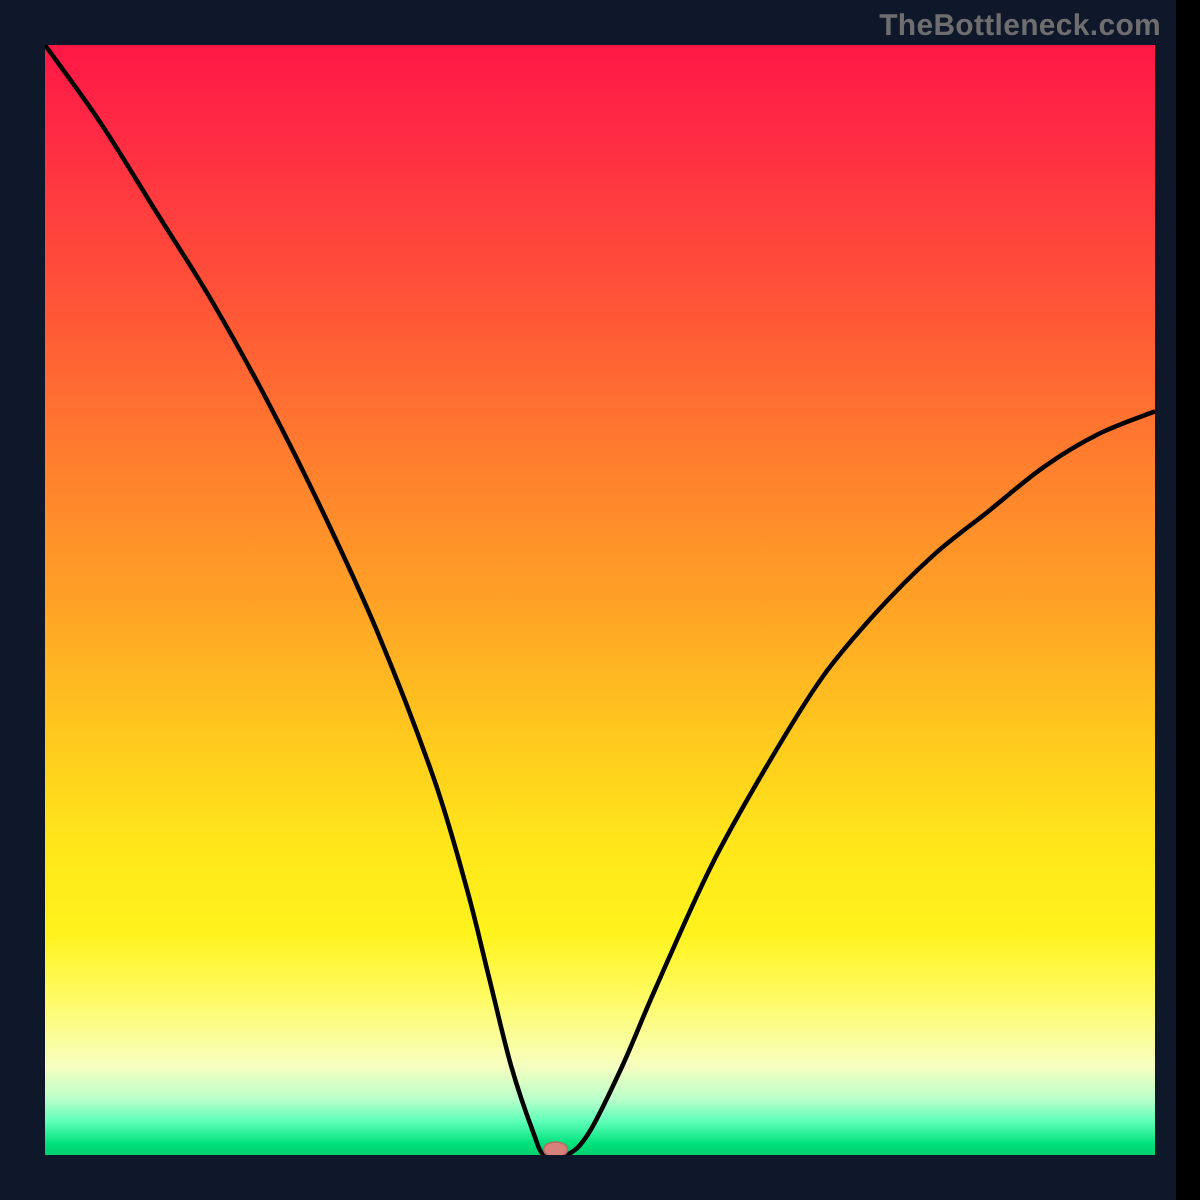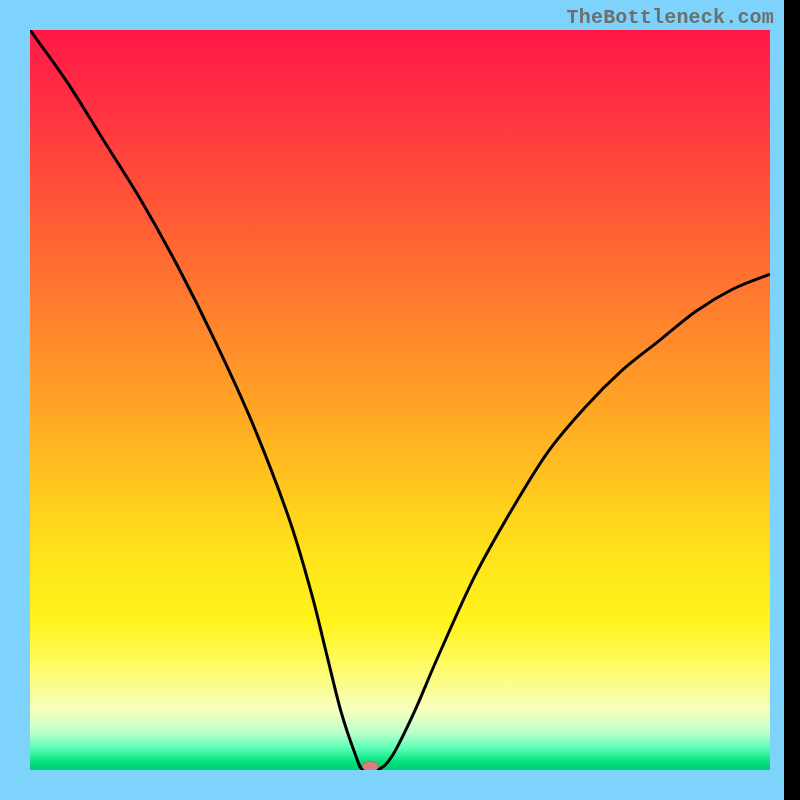--- a/index.html
+++ b/index.html
@@ -10,22 +10,21 @@
     background: #000000;
     overflow: hidden;
     font-family: Arial, Helvetica, sans-serif;
   }
   .frame {
     position: absolute;
     left: 0;
     top: 0;
     width: 784px;
     height: 800px;
-    background: #7dd3fc;
-    font-family: Liberation Mono, monospace;
+    background: #0f172a;
   }
   .plot-area {
     position: absolute;
     left: 30px;
     top: 30px;
     width: 740px;
     height: 740px;
     overflow: hidden;
   }
   .gradient-bg {

